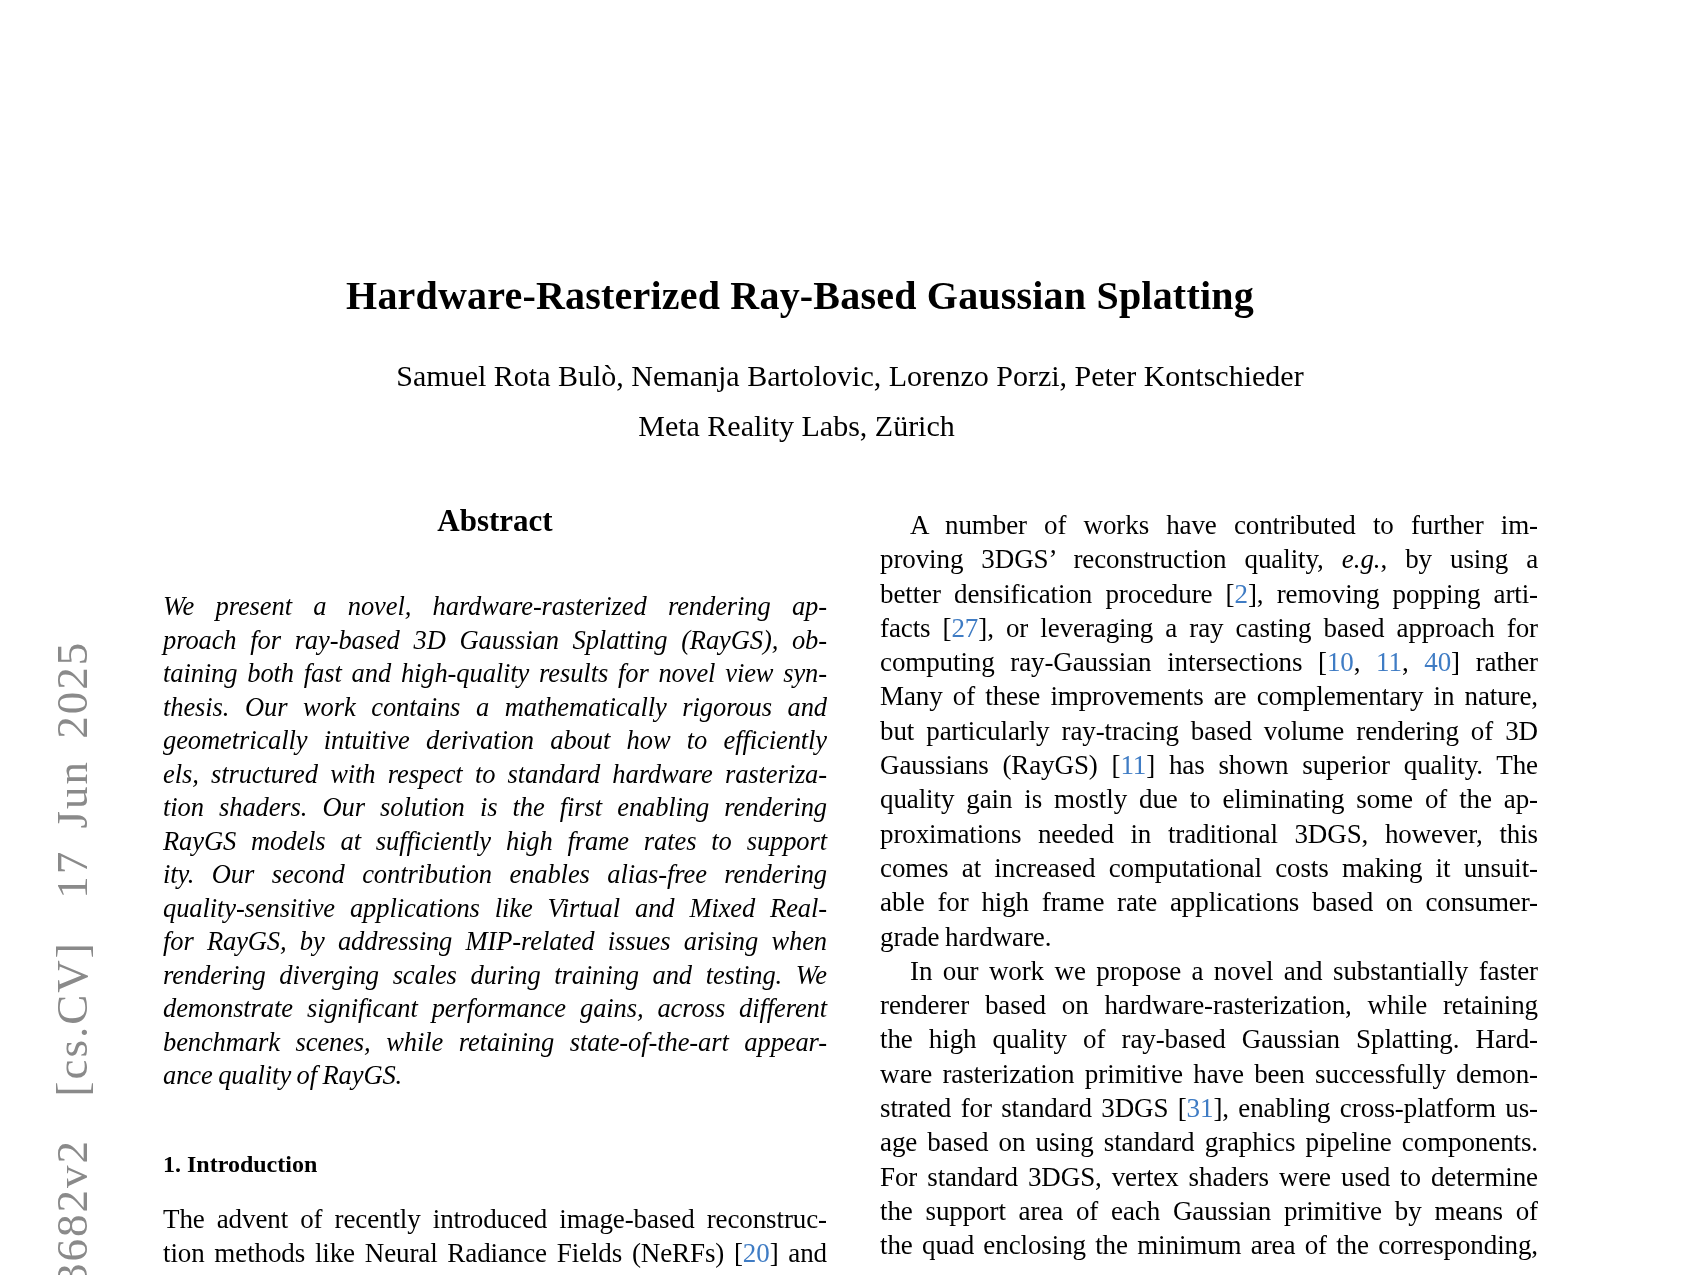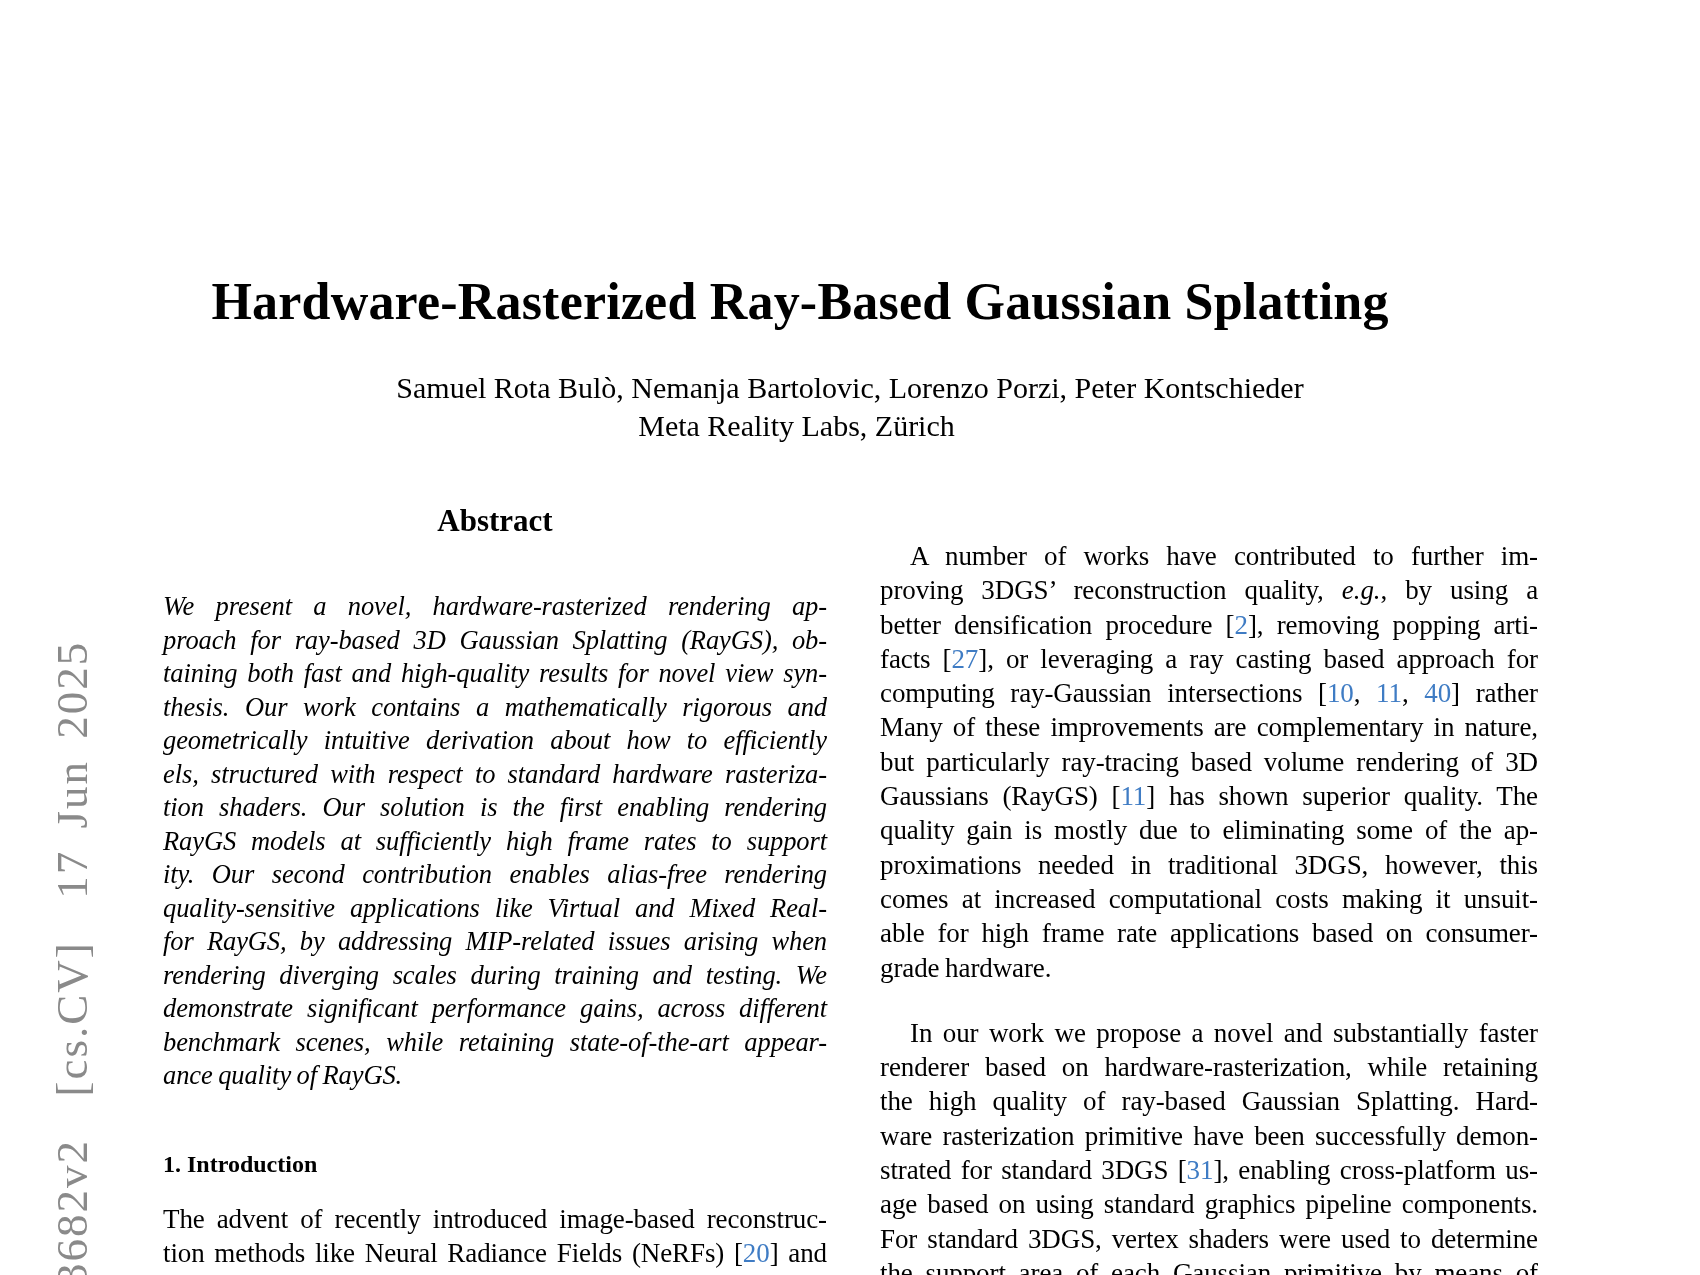--- a/index.html
+++ b/index.html
@@ -4,24 +4,24 @@
 <style>
   html,body { margin:0; padding:0; }
   body {
     width:1700px; height:1275px; position:relative; overflow:hidden;
     background:var(--background,#fff); color:var(--text,#000);
     font-family:"Liberation Serif", serif;
   }
   .page { position:absolute; inset:0; }
   .title {
     position:absolute; top:272px; left:0; width:1600px;
-    text-align:center; font-size:52px; font-weight:bold; letter-spacing:0.2px;
+    text-align:center; font-size:40px; font-weight:bold; letter-spacing:0.2px;
   }
   .authors {
-    position:absolute; top:371px; left:0; width:1700px;
+    position:absolute; top:359px; left:0; width:1700px;
     text-align:center; font-size:30px;
   }
   .affiliation {
     position:absolute; top:409px; left:0; width:1593px;
     text-align:center; font-size:30px;
   }
   .abstract-heading {
     position:absolute; top:503px; left:163px; width:664px;
     text-align:center; font-size:31px; font-weight:bold;
   }
@@ -35,21 +35,21 @@
   }
   .intro-col { top:1202px; left:163px; width:664px; font-size:27px; }
   .intro-col .tline { line-height:34px; }
   .right-col { top:508px; left:880px; width:658px; font-size:27px; }
   .right-col .tline { line-height:34.3px; }
   .tline {
     text-align:justify; text-align-last:justify;
     word-spacing:-1px; letter-spacing:-0.1px;
   }
   .tline.last { text-align-last:left; }
-  .tline.indent { padding-left:30px;margin-top:31px; }
+  .tline.indent { padding-left:30px; }
   .cite { color:var(--citation,#3f7cc4); }
   .it { font-style:italic; }
   .watermark {
     position:absolute; left:46px; top:1286px;
     transform:rotate(-90deg); transform-origin:0 0;
     font-size:45px; color:var(--watermark,#8a8a8a);
     white-space:pre; letter-spacing:2px; word-spacing:8px;
   }
 </style>
 </head>

